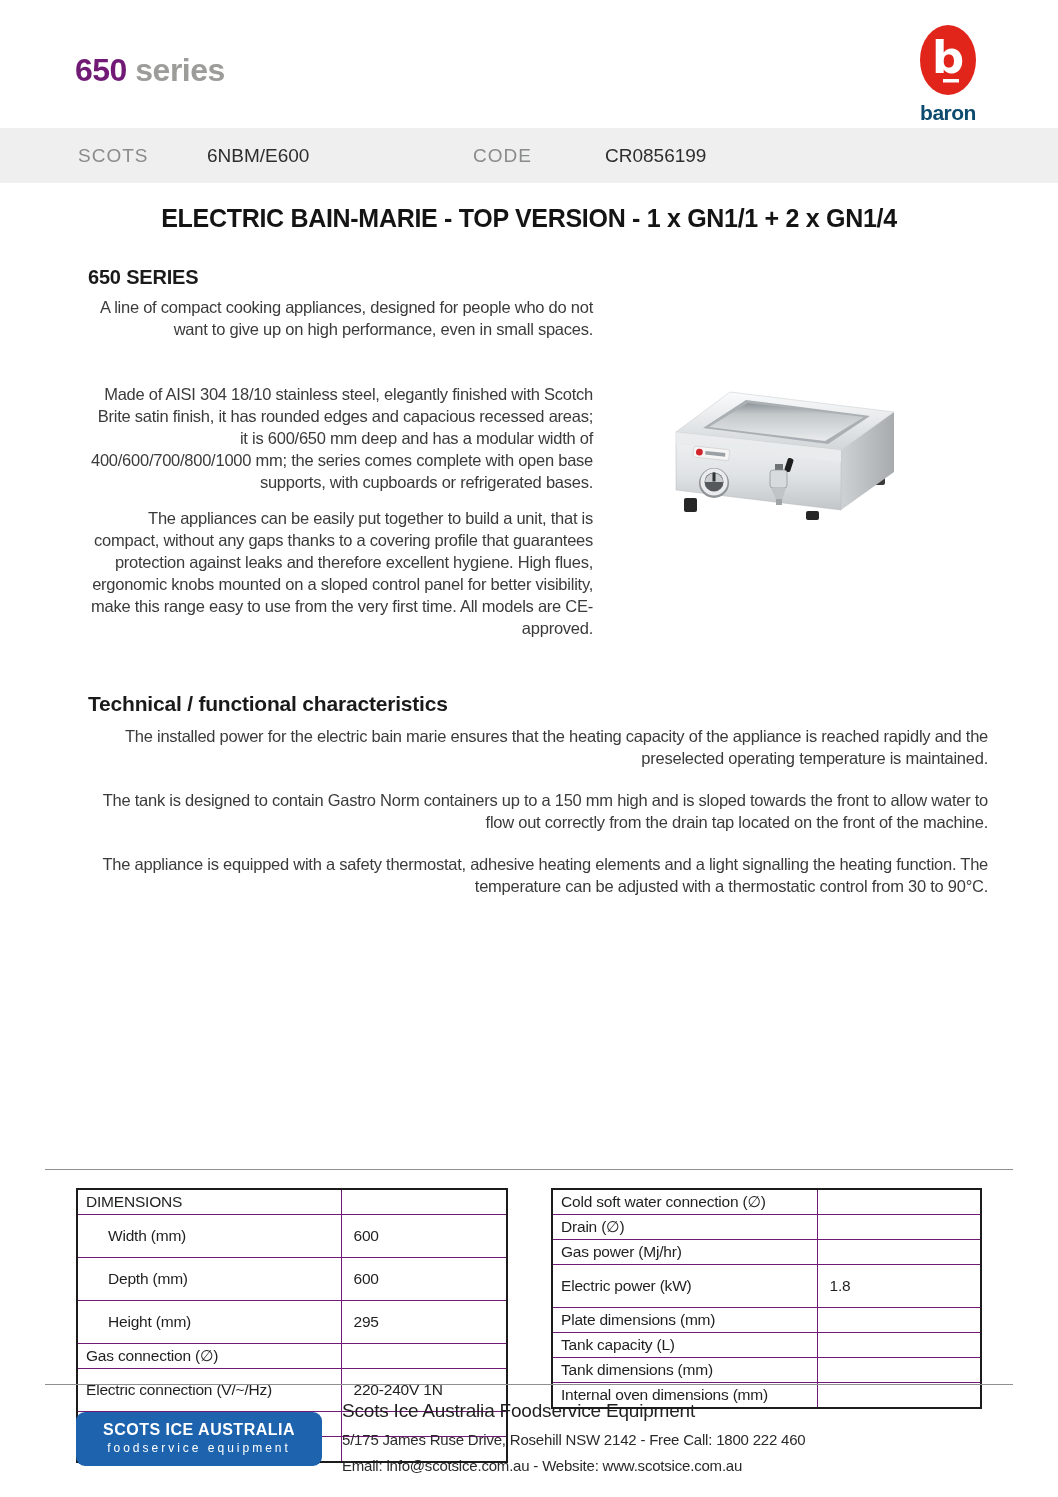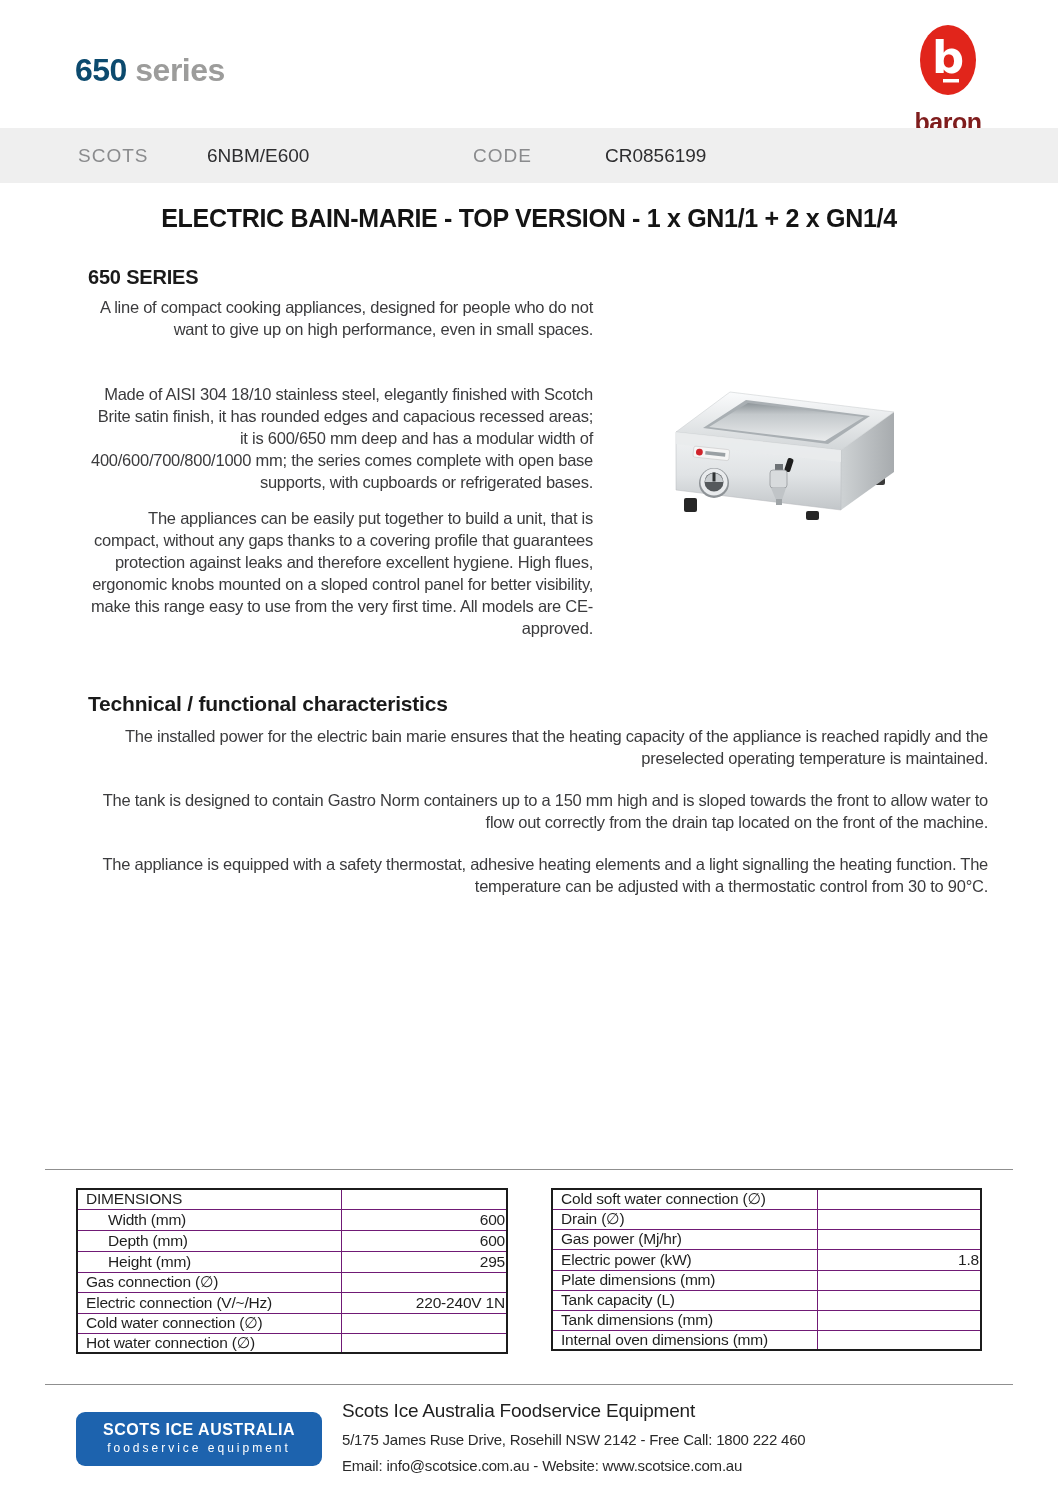--- a/index.html
+++ b/index.html
@@ -6,24 +6,24 @@
   html,body { background:#fff; }
   .page {
     position:relative; width:1058px; height:1497px; background:#ffffff;
     font-family:"Liberation Sans", sans-serif; color:#3b3b3d; overflow:hidden;
     margin:0 auto;
   }
   .abs { position:absolute; }
 
   
   .series-title { left:75px; top:52px; font-size:32px; font-weight:bold; letter-spacing:-0.5px; }
-  .series-title .num { color:#0c4a6e; }
+  .series-title .num { color:#701a75; }
   .series-title .word { color:#9c9c9b; font-weight:bold; }
   .brand { left:903px; top:24px; width:90px; text-align:center; }
-  .brand-name { font-size:25px; color:#7f1d1d; font-weight:bold; letter-spacing:-0.5px; margin-top:8px; }
+  .brand-name { font-size:21px; color:#0c4a6e; font-weight:bold; letter-spacing:-0.5px; margin-top:1px; }
 
   
   .model-bar { left:0; top:128px; width:1058px; height:55px; background:#efefef; }
   .model-bar span { position:absolute; top:0; line-height:55px; font-size:19px; }
   .bar-label { color:#8a8b8d; letter-spacing:1px; }
   .bar-value { color:#2e2e30; }
 
   
   .doc-title { left:0; top:204px; width:1058px; text-align:center; font-size:25px;
     font-weight:bold; color:#141414; letter-spacing:-0.3px; }
@@ -41,21 +41,21 @@
   .product { left:656px; top:364px; width:248px; height:158px; }
 
   
   .rule { left:45px; width:968px; height:1px; background:#8f8f8f; }
 
   
   .spec { border-collapse:collapse; table-layout:fixed; font-size:15.5px; color:#1f1f1f;
     border:2px solid #1c1c1c; letter-spacing:-0.2px; }
   .spec td { border:1px solid #701a75; height:20px; padding:0 2px 0 8px; vertical-align:middle; }
   .spec td.indent { padding-left:30px; }
-  .spec td.val { text-align:right; padding:1px; }
+  .spec td.val { text-align:left; padding:12px; }
 
   
   .footer-logo { left:76px; top:1412px; width:246px; height:54px; background:#1d63ae;
     border-radius:9px; color:#ffffff; text-align:center; padding-top:9px; }
   .footer-logo .fl1 { font-size:16px; font-weight:bold; letter-spacing:0.5px; }
   .footer-logo .fl2 { font-size:12px; letter-spacing:3px; margin-top:2px; }
   .f-company { left:342px; top:1400px; font-size:19px; color:#1f1f1f; letter-spacing:-0.2px; }
   .f-address { left:342px; top:1431px; font-size:15px; color:#2a2a2a; letter-spacing:-0.2px; }
   .f-contact { left:342px; top:1457px; font-size:15px; color:#2a2a2a; letter-spacing:-0.2px; }
 </style>

